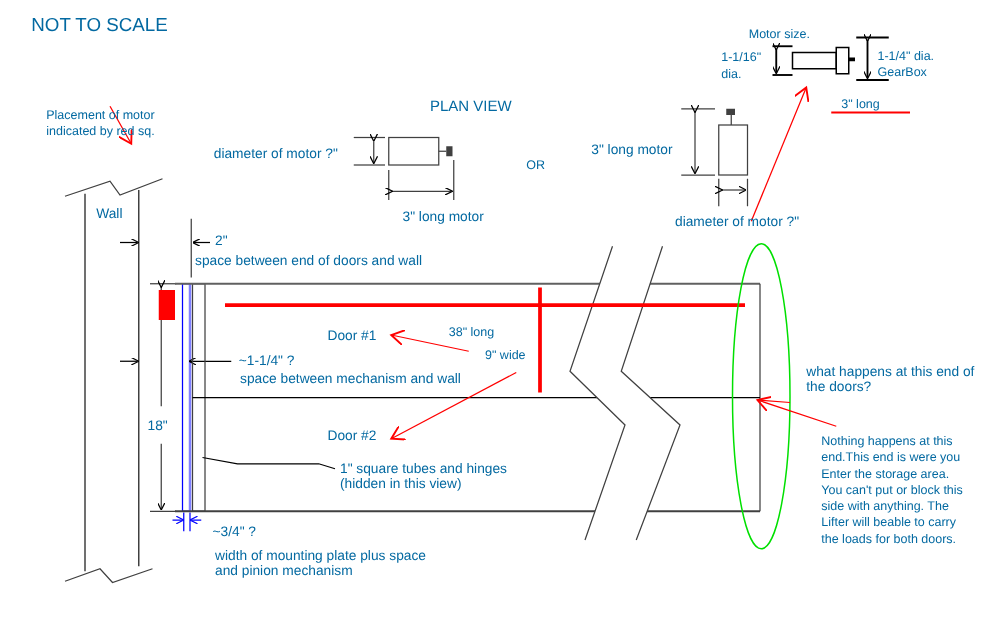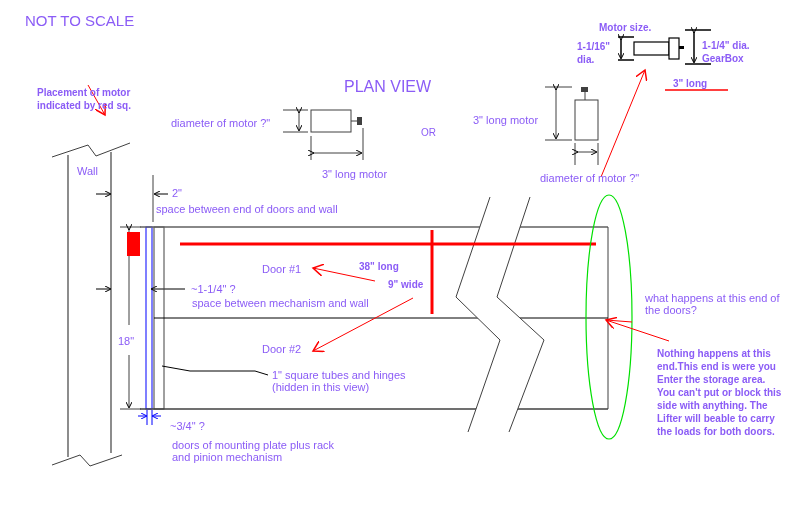--- a/index.html
+++ b/index.html
@@ -1,20 +1,20 @@
 <!DOCTYPE html>
 <html><head>
 <meta charset="utf-8">
 <style>
   html, body { margin:0; padding:0; background:#ffffff; }
   body { width:800px; height:509px; position:relative; overflow:hidden; font-family:"Liberation Sans", sans-serif; }
   svg { position:absolute; left:0; top:0; }
-  .lbl { position:absolute; white-space:nowrap; color:#8b5cf6; font-family:"Liberation Sans", sans-serif; }
+  .lbl { position:absolute; white-space:nowrap; color:#0369a1; font-family:"Liberation Sans", sans-serif; }
   .n { font-size:11px; }
-  .b { font-size:10px; font-weight:bold; line-height:13px; }
+  .b { font-size:10px; font-weight:normal; line-height:13px; }
   .big { font-size:15px; }
   .ml { white-space:pre; }
 </style>
 </head>
 <body>
 
 <svg width="800" height="509" viewBox="0 0 800 509">
   <defs>
     <marker id="ah" markerWidth="6" markerHeight="6" refX="5" refY="3" orient="auto" markerUnits="userSpaceOnUse">
       <path d="M0,0 L6,3 L0,6" fill="none" stroke="#000" stroke-width="1"></path>
@@ -122,21 +122,21 @@
 
   <ellipse cx="609" cy="317" rx="23" ry="122" fill="none" stroke="#00e000" stroke-width="1.2"></ellipse>
 
   <line x1="669" y1="341" x2="606" y2="320" stroke="#ff0000" stroke-width="1" marker-end="url(#ahr)"></line>
   <line x1="632" y1="322" x2="606" y2="320" stroke="#ff0000" stroke-width="1"></line>
 </svg>
 
 <div class="lbl big" style="left:25px;top:12px;">NOT TO SCALE</div>
 <div class="lbl b ml" style="left:37px;top:49px;margin-top:37px;">Placement of motor
 indicated by red sq.</div>
-<div class="lbl n" style="left:344px;top:78px;font-size:16px;">PLAN VIEW</div>
+<div class="lbl n" style="left:344px;top:78px;font-size:12px;">PLAN VIEW</div>
 
 <div class="lbl n" style="left:171px;top:117px;">diameter of motor ?"</div>
 <div class="lbl n" style="left:322px;top:168px;">3" long motor</div>
 
 <div class="lbl" style="left:421px;top:127px;font-size:10px;">OR</div>
 
 <div class="lbl n" style="left:473px;top:114px;">3" long motor</div>
 <div class="lbl n" style="left:540px;top:172px;">diameter of motor ?"</div>
 
 <div class="lbl b" style="left:599px;top:21px;">Motor size.</div>
@@ -157,21 +157,21 @@
 
 <div class="lbl n" style="left:262px;top:263px;">Door #1</div>
 <div class="lbl n" style="left:262px;top:343px;">Door #2</div>
 <div class="lbl b" style="left:359px;top:260px;">38" long</div>
 <div class="lbl b" style="left:388px;top:278px;">9" wide</div>
 
 <div class="lbl n ml" style="left:272px;top:369px;">1" square tubes and hinges
 (hidden in this view)</div>
 
 <div class="lbl n" style="left:170px;top:420px;">~3/4" ?</div>
-<div class="lbl n ml" style="left:172px;top:439px;">doors of mounting plate plus rack
+<div class="lbl n ml" style="left:172px;top:439px;">width of mounting plate plus space
 and pinion mechanism</div>
 
 <div class="lbl n ml" style="left:645px;top:292px;">what happens at this end of
 the doors?</div>
 <div class="lbl b ml" style="left:657px;top:347px;">Nothing happens at this
 end.This end is were you
 Enter the storage area.
 You can't put or block this
 side with anything. The
 Lifter will beable to carry

